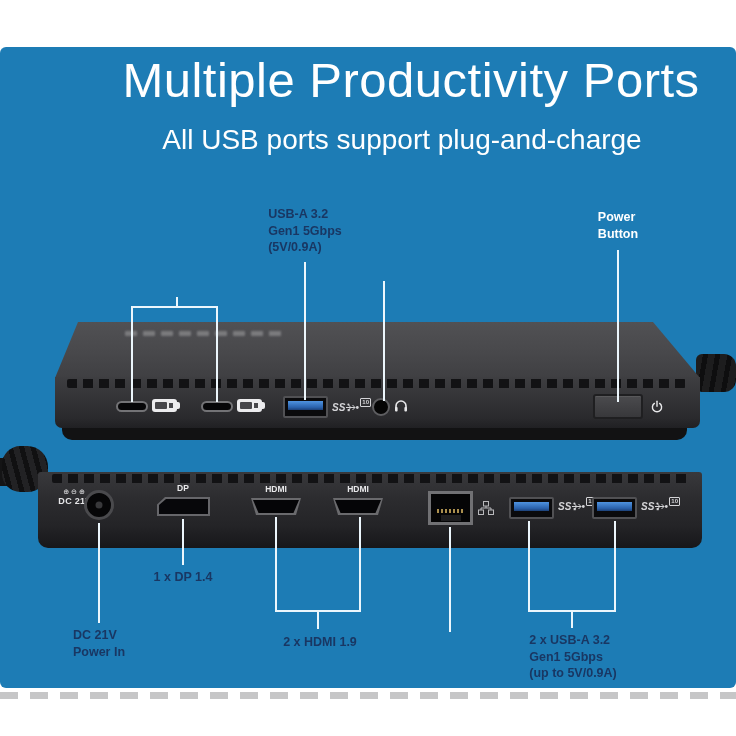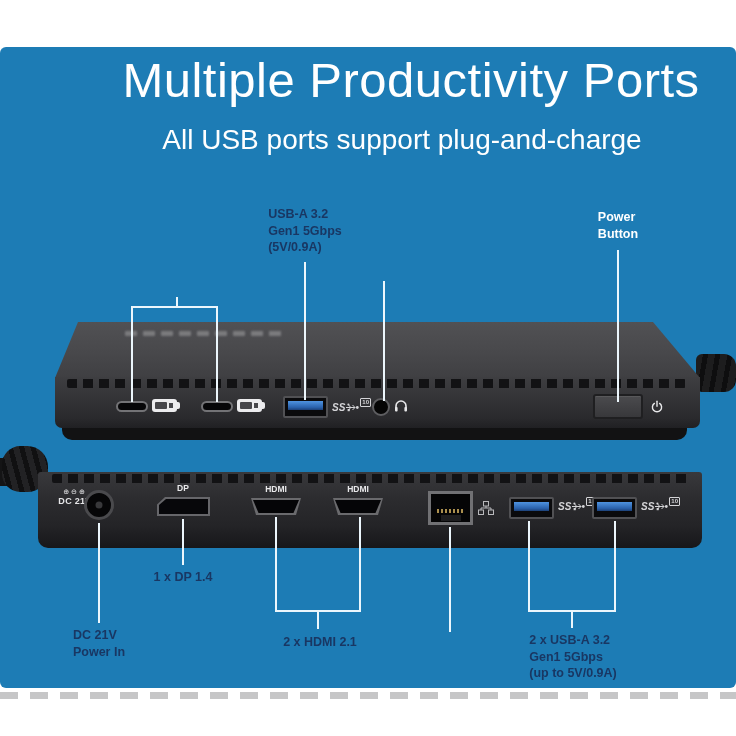--- a/index.html
+++ b/index.html
@@ -237,21 +237,21 @@
   </div>
 
   <div class="co" style="left:99px;top:627px;">
     <div>DC 21V</div>
     <div>Power In</div>
   </div>
   <div class="co" style="left:183px;top:569px;">
     <div>1 x DP 1.4</div>
   </div>
   <div class="co" style="left:320px;top:634px;">
-    <div>2 x HDMI 2.1</div>
+    <div>2 x HDMI 1.9</div>
   </div>
   <div class="co" style="left:573px;top:632px;">
     <div>2 x USB-A 3.2</div>
     <div>Gen1 5Gbps</div>
     <div>(up to 5V/0.9A)</div>
   </div>
 
   <div class="dash-strip"></div>
 </div>
 

